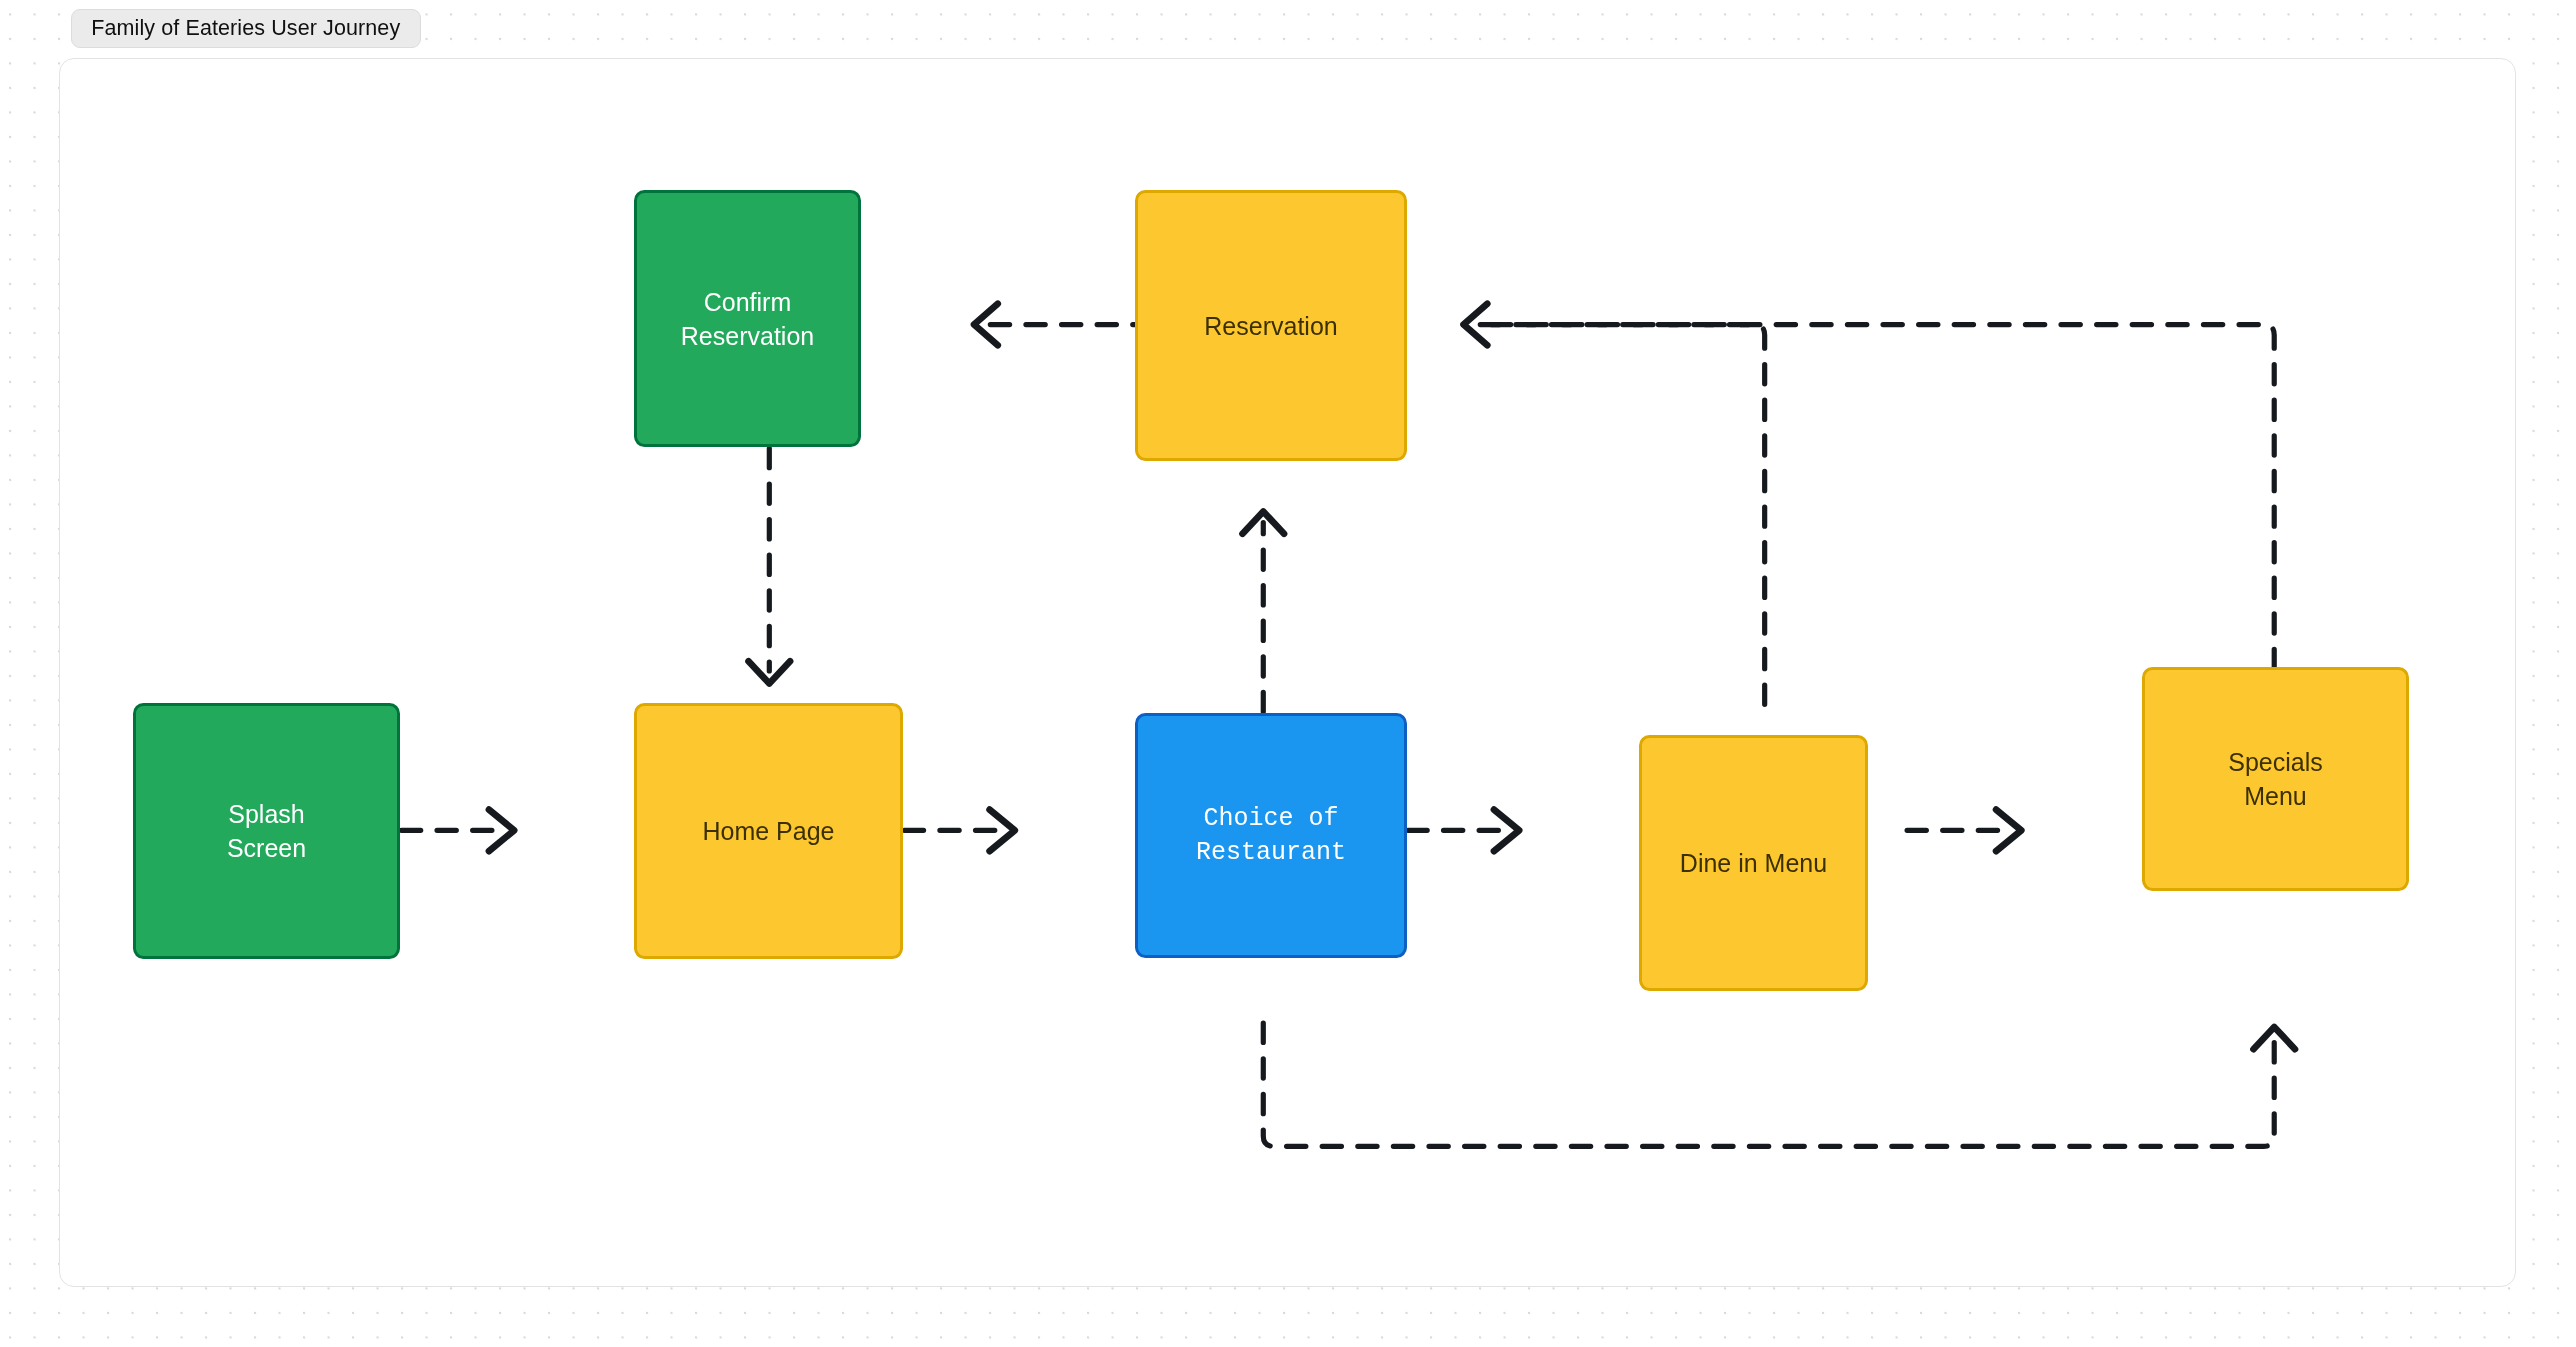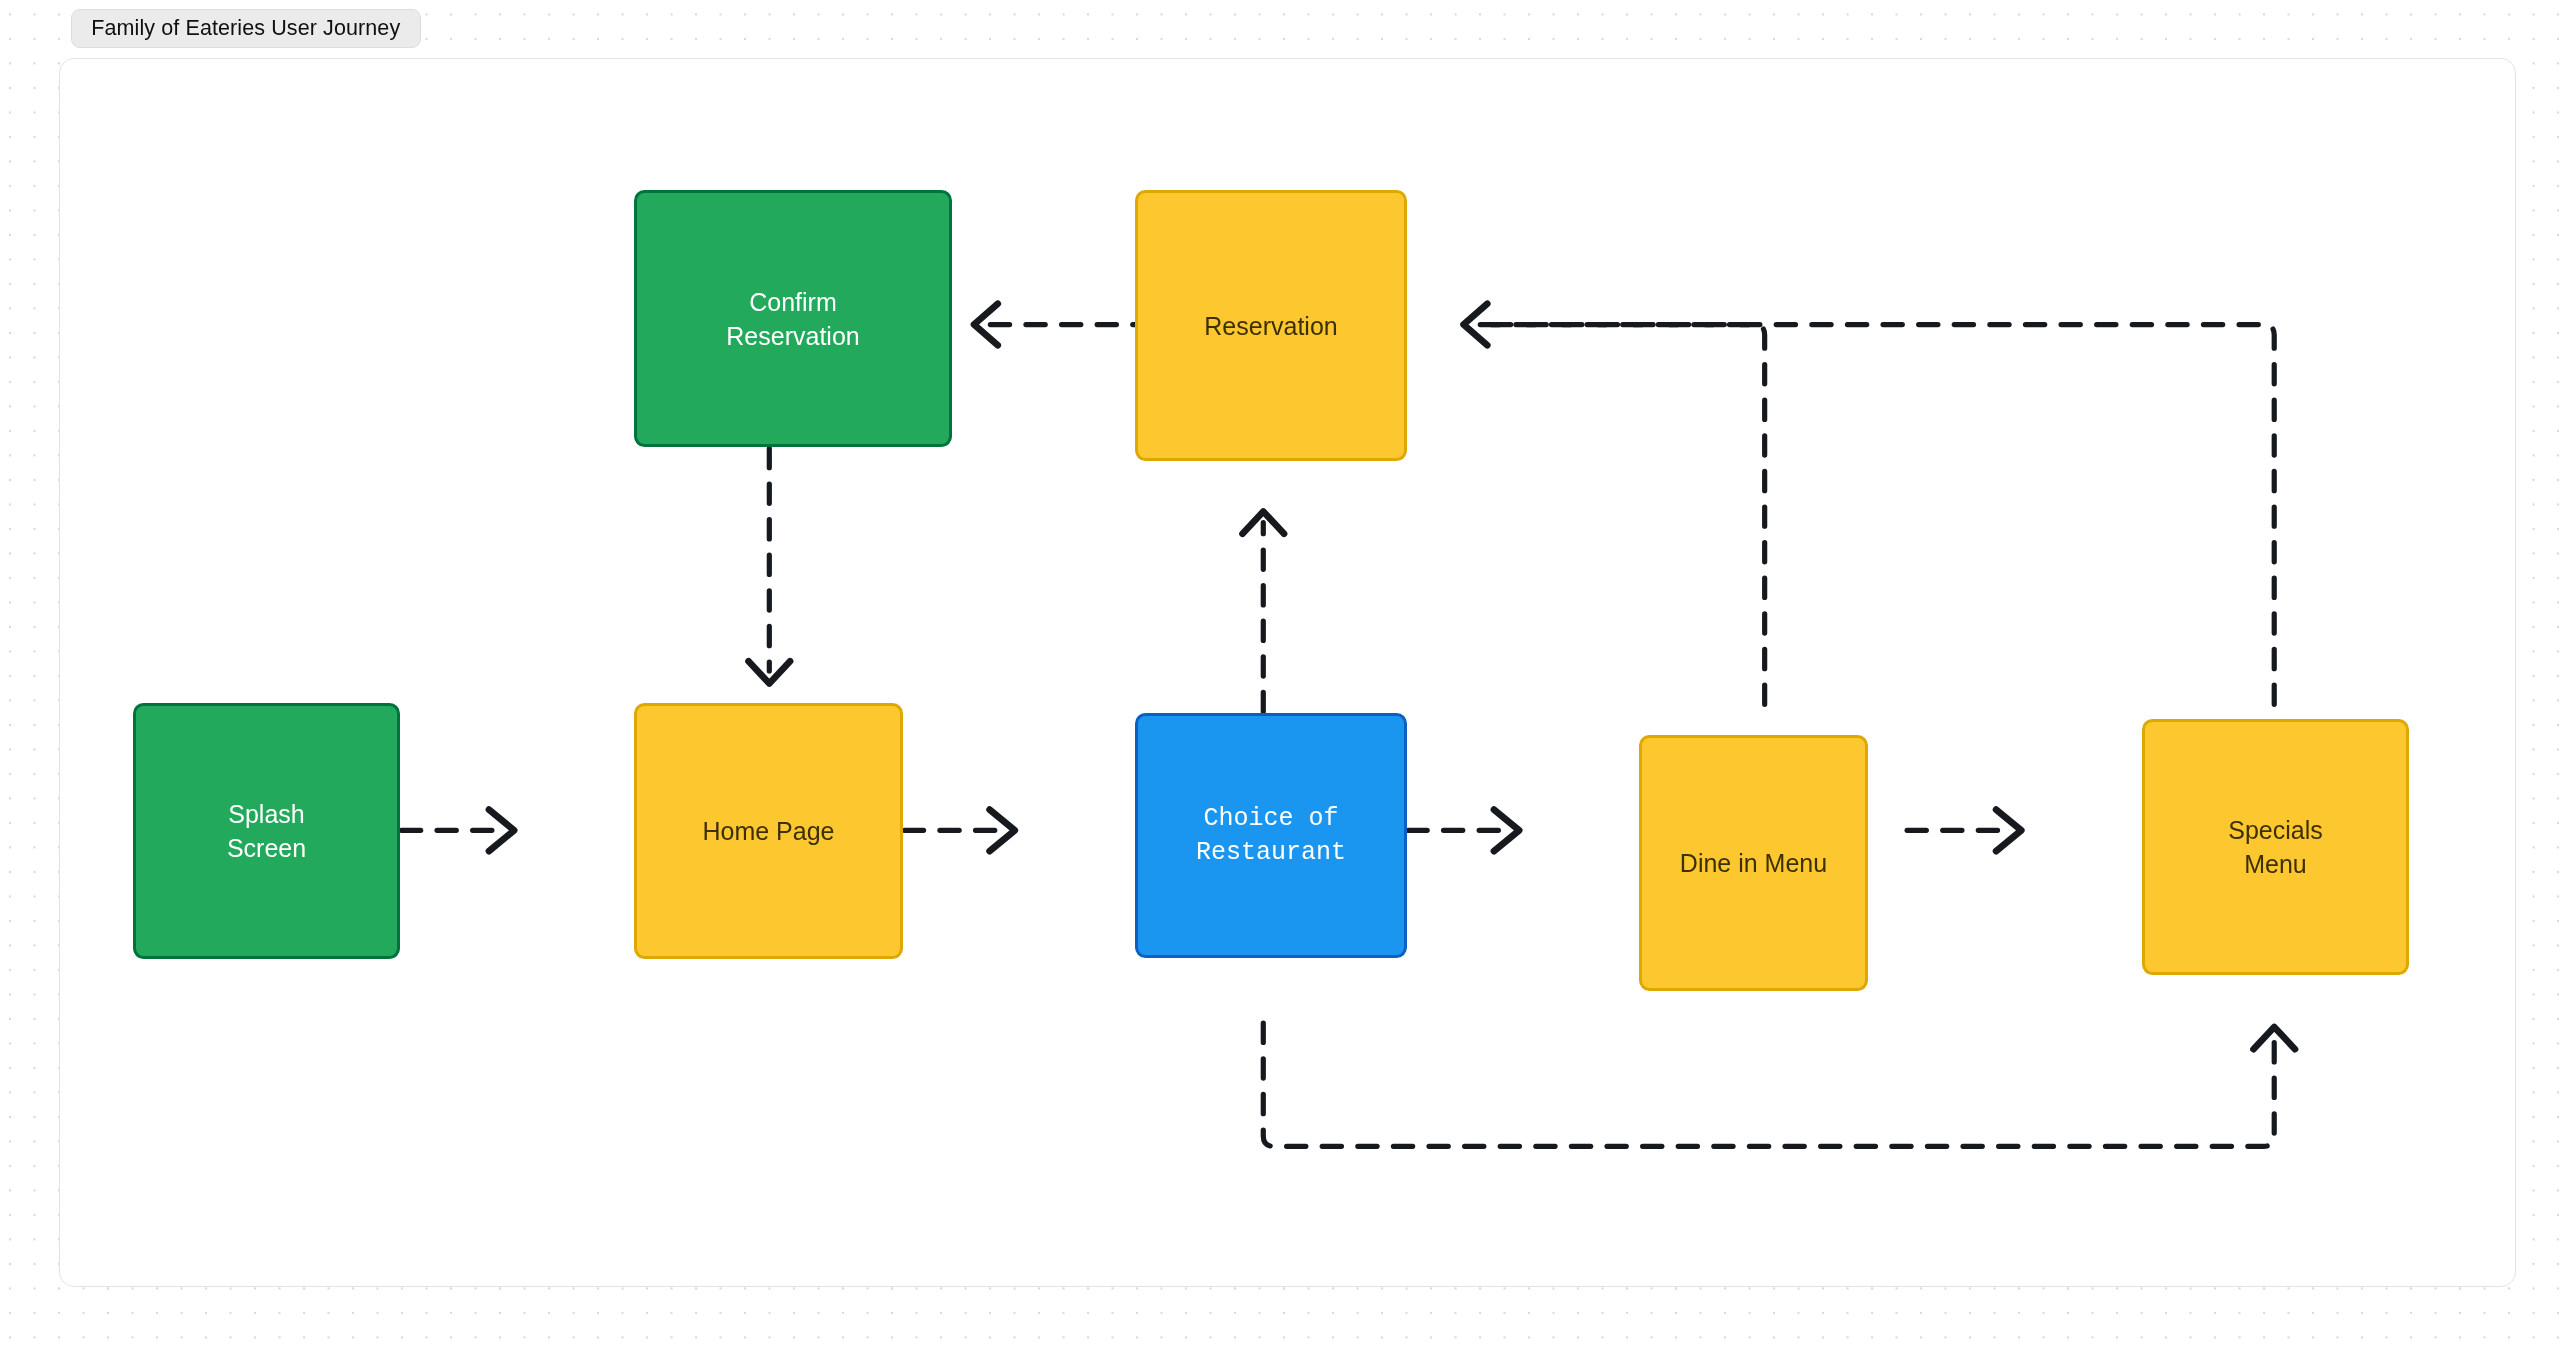--- a/index.html
+++ b/index.html
@@ -158,21 +158,21 @@
         <polyline points="1924,330 1892,358 1924,386"></polyline>
         <polyline points="2957,1335 2985,1305 3013,1335"></polyline>
       </g>
     </svg>
 
     <div class="node green" style="left:73px; top:644px; width:267px; height:256px;">
       <span class="node-label">Splash
 Screen</span>
     </div>
 
-    <div class="node green" style="left:574px; top:131px; width:318px; height:257px;">
+    <div class="node green" style="left:574px; top:131px; width:227px; height:257px;">
       <span class="node-label">Confirm
 Reservation</span>
     </div>
 
     <div class="node yellow" style="left:574px; top:644px; width:269px; height:256px;">
       <span class="node-label">Home Page</span>
     </div>
 
     <div class="node yellow" style="left:1075px; top:131px; width:272px; height:271px;">
       <span class="node-label">Reservation</span>
@@ -180,20 +180,20 @@
 
     <div class="node blue" style="left:1075px; top:654px; width:272px; height:245px;">
       <span class="node-label">Choice of
 Restaurant</span>
     </div>
 
     <div class="node yellow" style="left:1579px; top:676px; width:229px; height:256px;">
       <span class="node-label">Dine in Menu</span>
     </div>
 
-    <div class="node yellow" style="left:2082px; top:660px; width:267px; height:256px;">
+    <div class="node yellow" style="left:2082px; top:608px; width:267px; height:224px;">
       <span class="node-label">Specials
 Menu</span>
     </div>
 
   </div>
 </div>
 
 
 </body></html>

